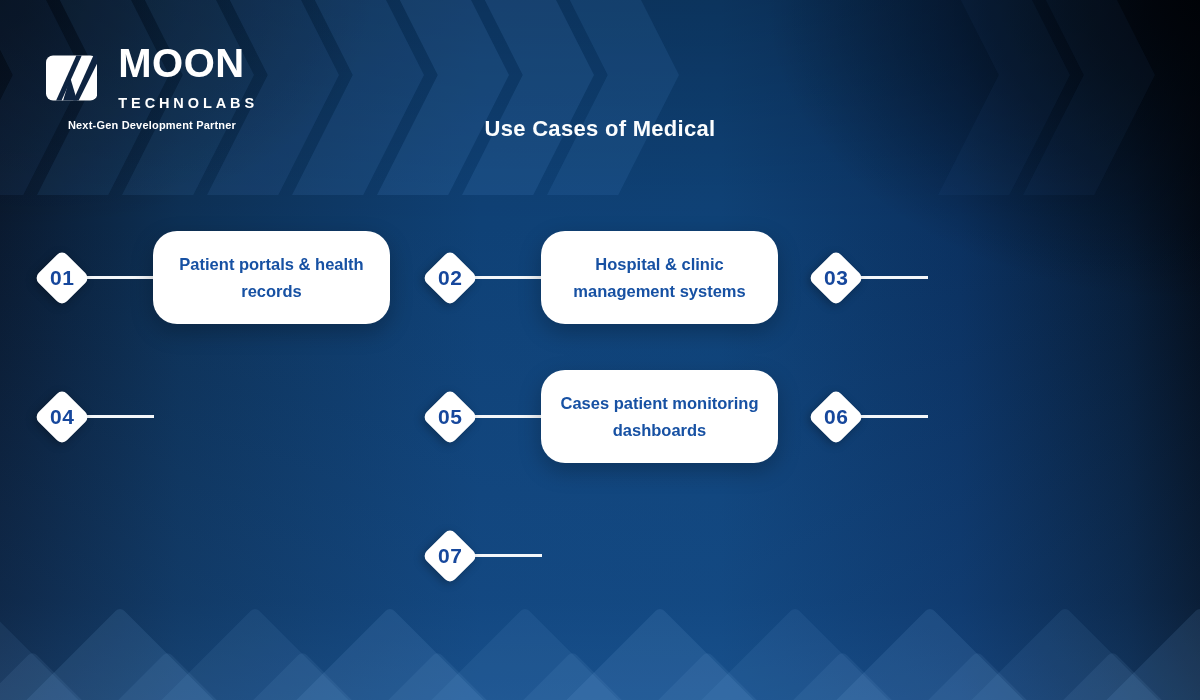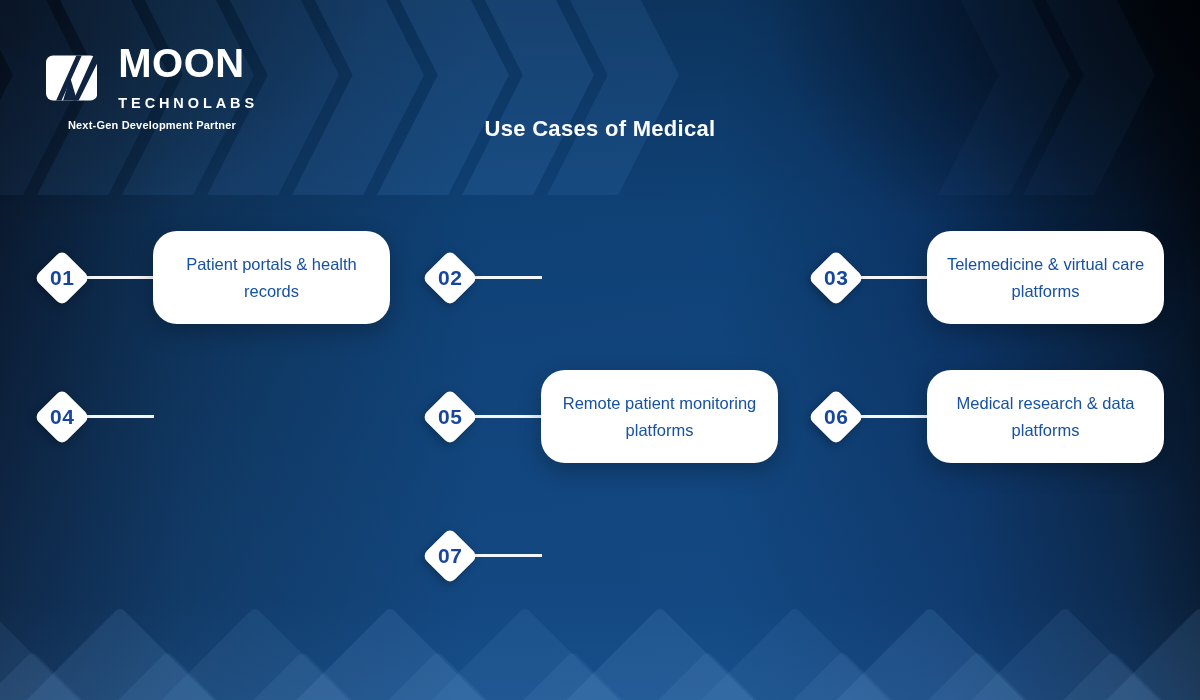--- a/index.html
+++ b/index.html
@@ -42,21 +42,21 @@
     box-shadow:0 3px 10px rgba(0,0,0,0.28);
   }
   .num{transform:rotate(-45deg);color:#16479c;font-size:21px;font-weight:bold;letter-spacing:0.5px;}
   .card{
     position:absolute;left:119px;top:0;width:237px;height:100%;
     background:#fff;border-radius:24px;
     display:flex;align-items:center;justify-content:center;text-align:center;
     box-shadow:0 8px 22px rgba(0,0,0,0.25);
   }
   .card .label{
-    color:#1751a3;font-size:16.5px;font-weight:normal;line-height:27px;
+    color:#1751a3;font-size:16.5px;font-weight:bold;line-height:27px;
     padding:0 8px;max-width:221px;text-align:center;
   }
   .card .label.w185{max-width:185px;}
   .card .label.w175{max-width:175px;}
 </style>
 </head>
 <body>
 
 <div class="canvas">
 
@@ -123,56 +123,53 @@
     <div class="card">
       <span class="label">Patient portals &amp; health records</span>
     </div>
   </div>
 
   <div class="item" style="left:422px;top:231px;">
     <div class="connector"></div>
     <div class="diamond">
       <span class="num">02</span>
     </div>
+    <div class="card">
+      <span class="label">Hospital &amp; clinic management systems</span>
+    </div>
   </div>
 
   <div class="item" style="left:808px;top:231px;">
     <div class="connector"></div>
     <div class="diamond">
       <span class="num">03</span>
-    </div>
-    <div class="card">
-      <span class="label">Telemedicine &amp; virtual care platforms</span>
     </div>
   </div>
 
   <div class="item" style="left:34px;top:370px;">
     <div class="connector"></div>
     <div class="diamond">
       <span class="num">04</span>
     </div>
   </div>
 
   <div class="item" style="left:422px;top:370px;">
     <div class="connector"></div>
     <div class="diamond">
       <span class="num">05</span>
     </div>
     <div class="card">
-      <span class="label">Remote patient monitoring platforms</span>
+      <span class="label">Cases patient monitoring dashboards</span>
     </div>
   </div>
 
   <div class="item" style="left:808px;top:370px;">
     <div class="connector"></div>
     <div class="diamond">
       <span class="num">06</span>
-    </div>
-    <div class="card">
-      <span class="label w185">Medical research &amp; data platforms</span>
     </div>
   </div>
 
   <div class="item" style="left:422px;top:509px;">
     <div class="connector"></div>
     <div class="diamond">
       <span class="num">07</span>
     </div>
   </div>
 

